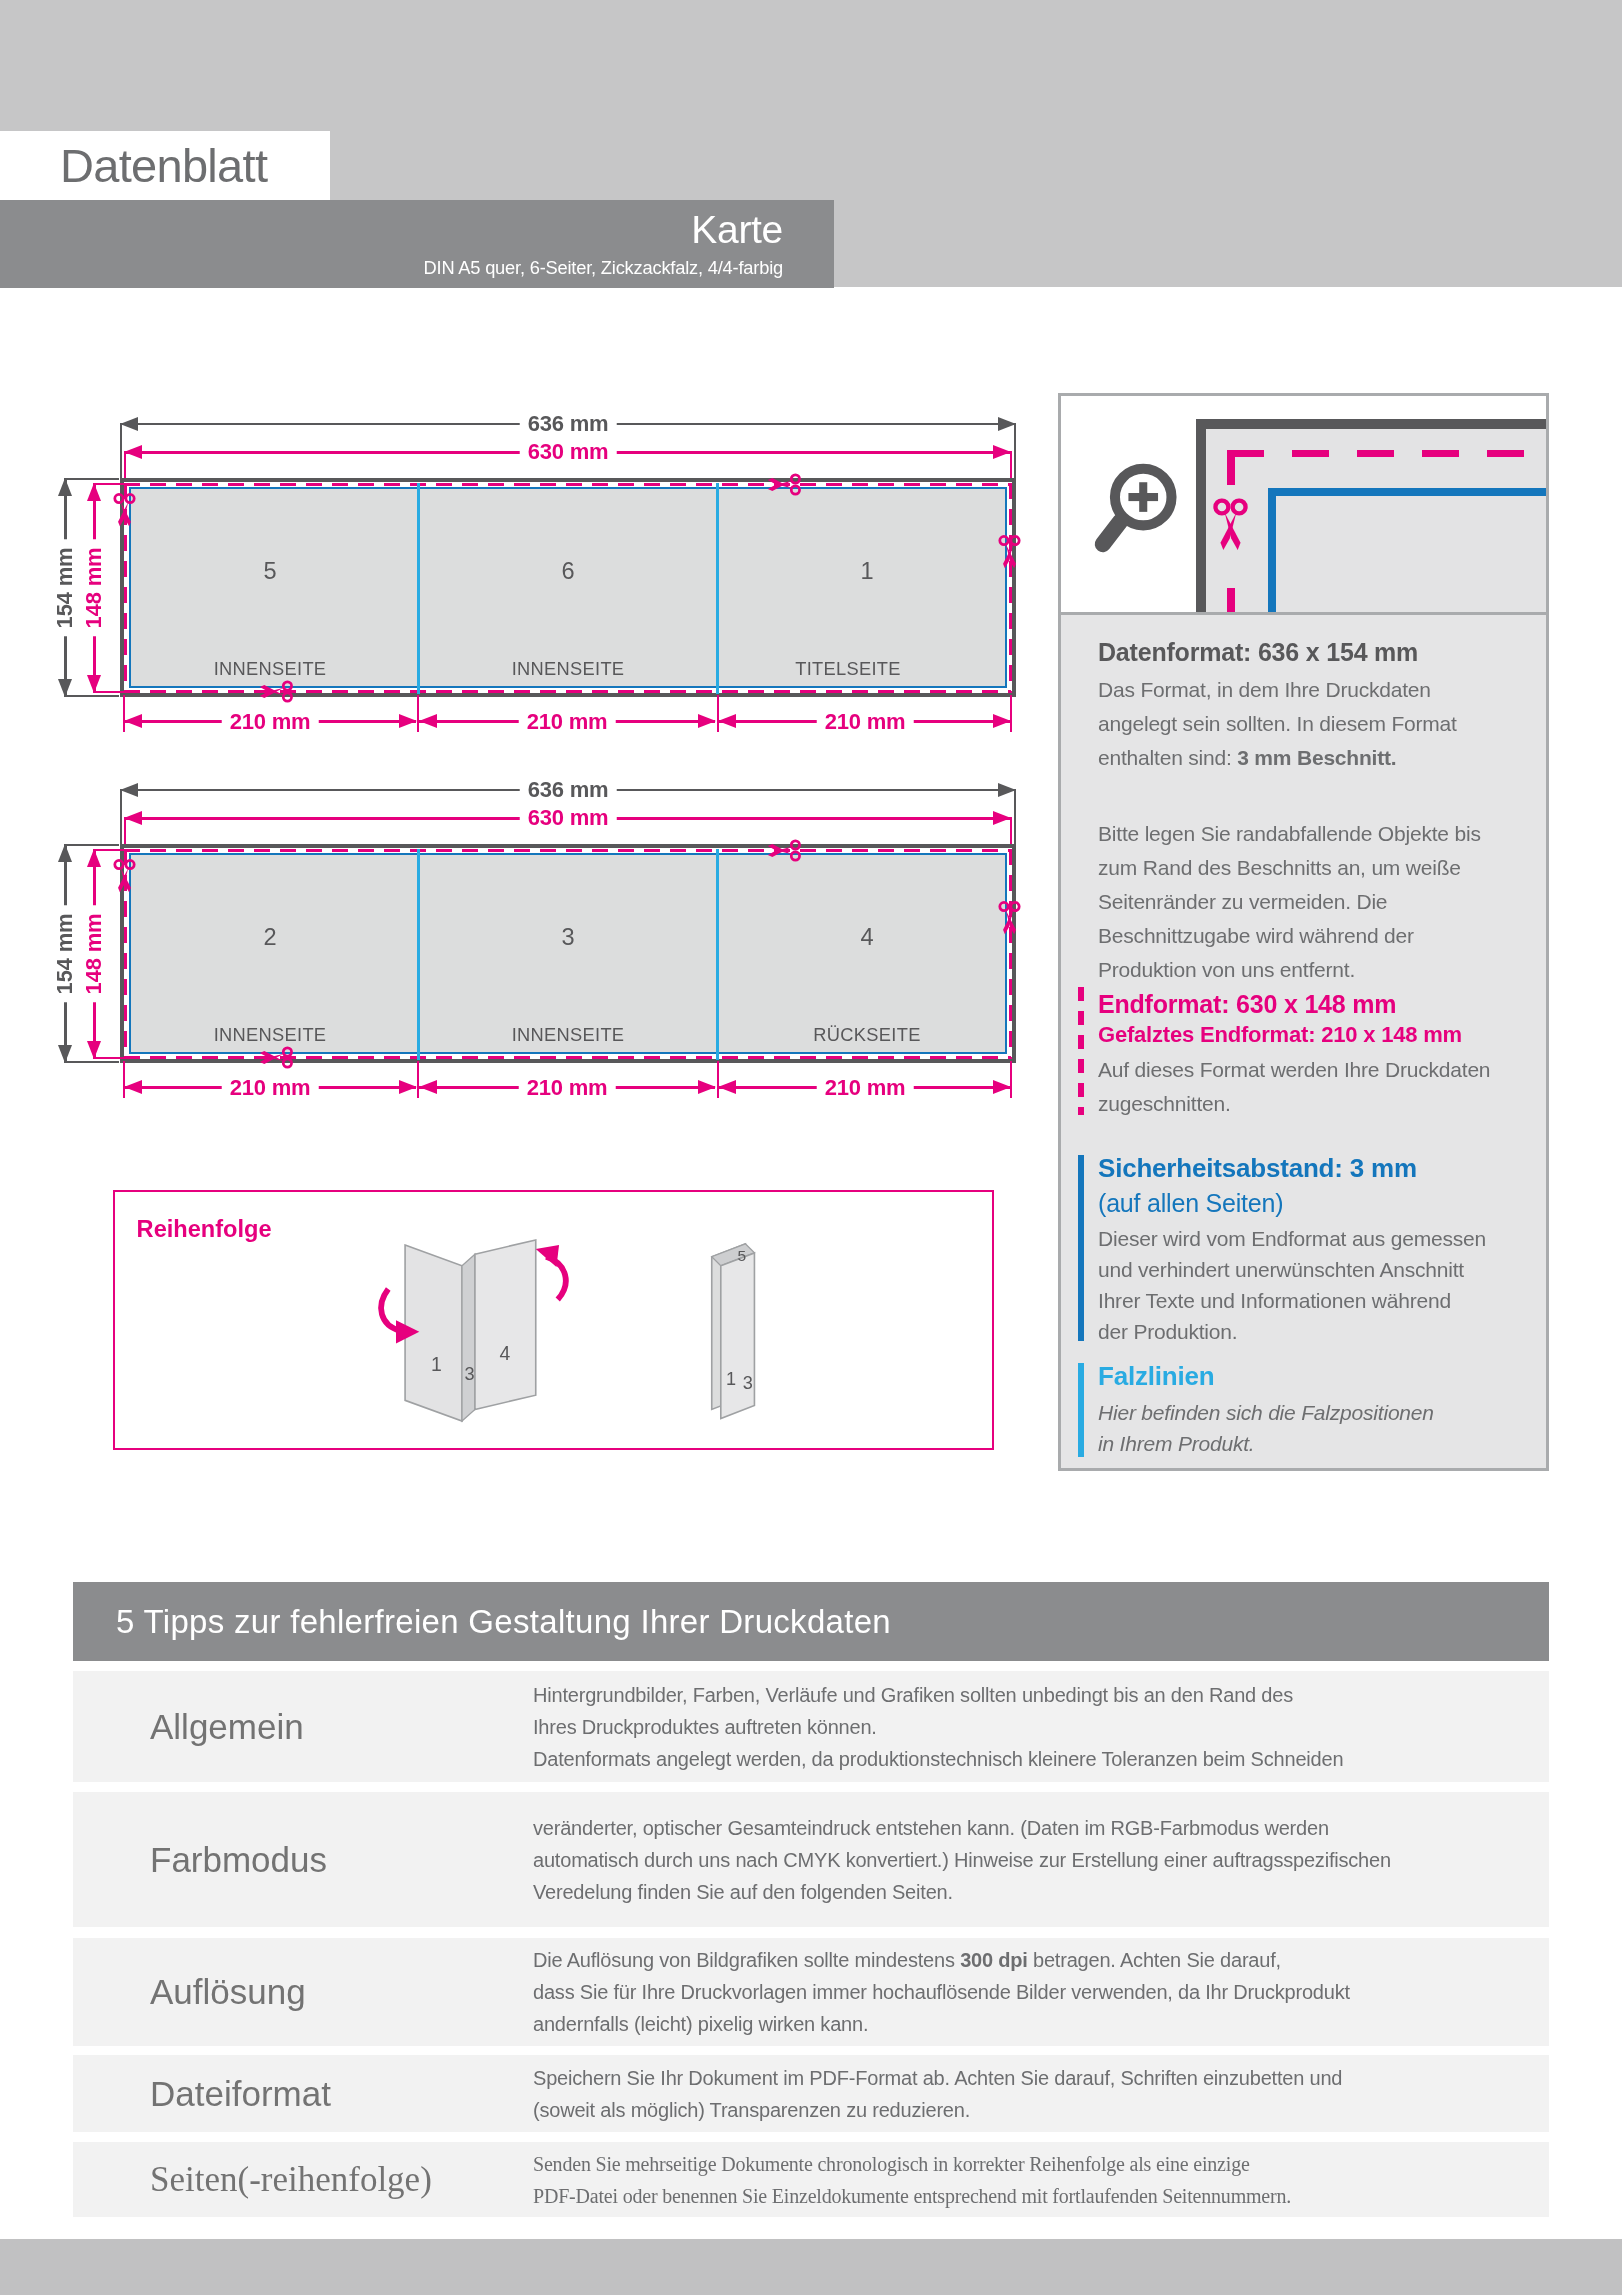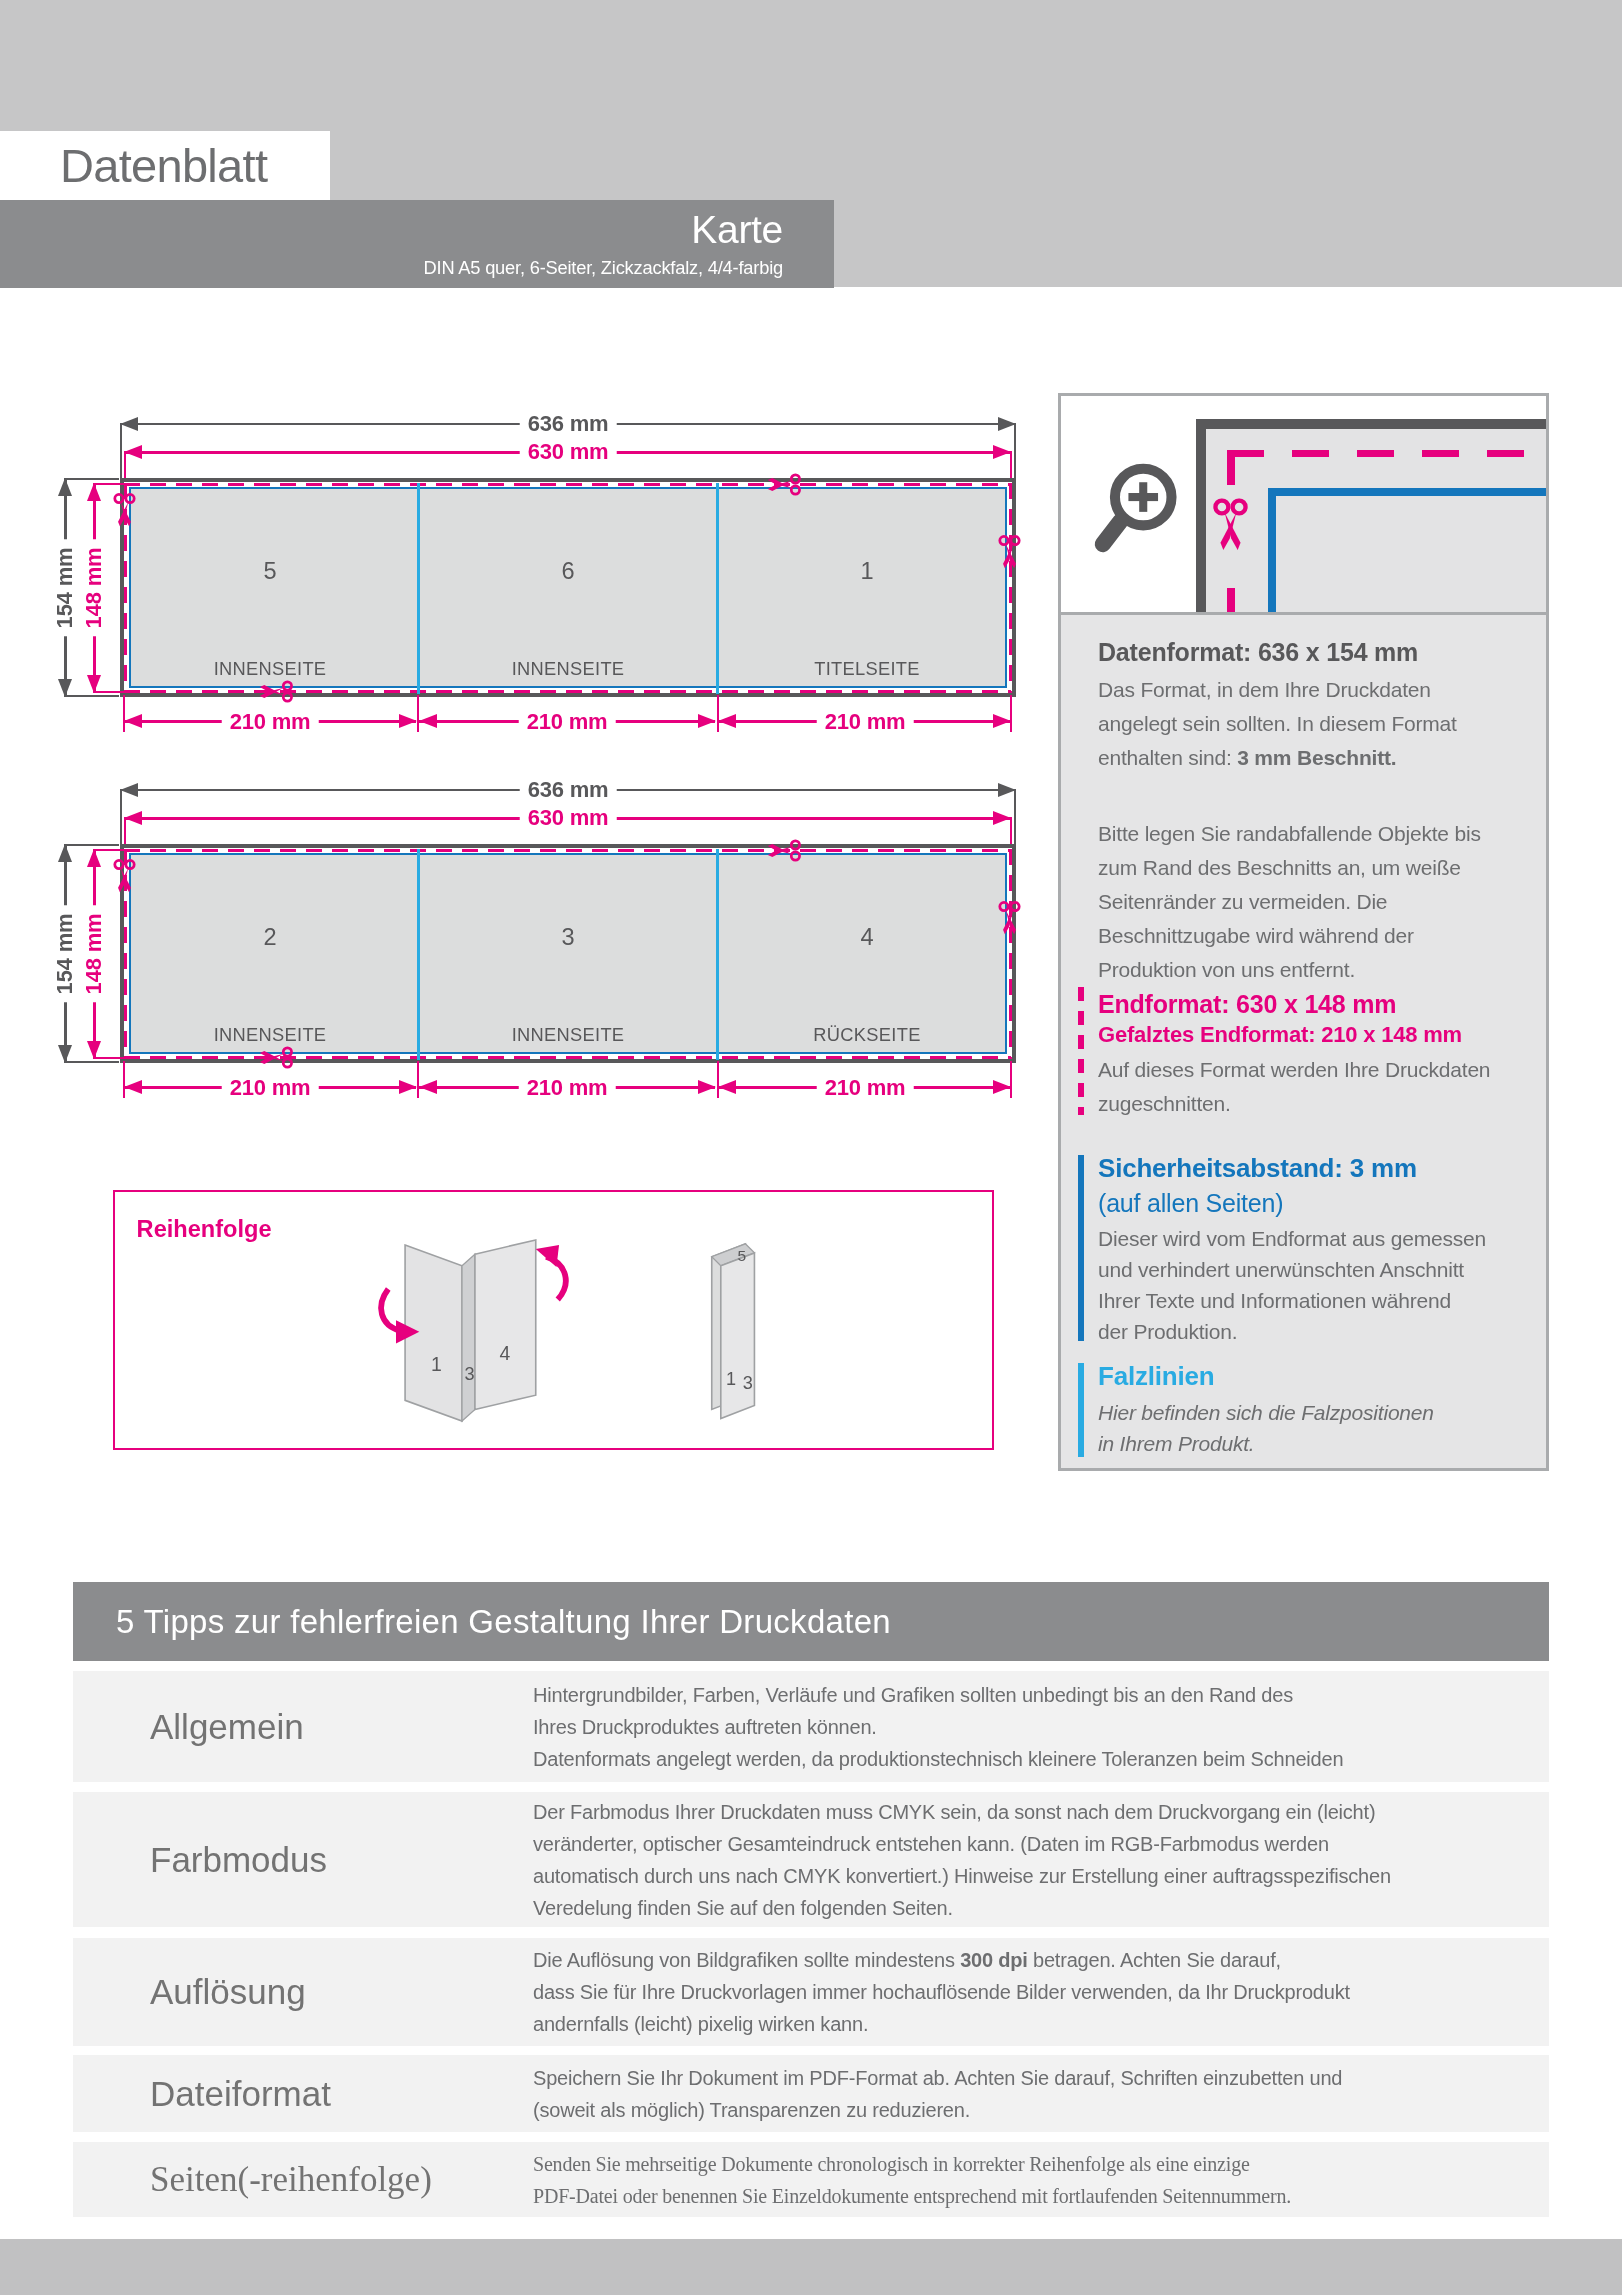--- a/index.html
+++ b/index.html
@@ -119,21 +119,21 @@
     <div class="dash-v" style="left:1009px;top:80px;height:210px;"></div>
     <div class="rect-blue" style="left:129px;top:84px;width:878px;height:201px;"></div>
     <div class="ln c" style="left:417px;top:80px;width:3.3px;height:211px;"></div>
     <div class="ln c" style="left:716px;top:80px;width:3.3px;height:211px;"></div>
 
     <span class="pnum" style="left:270px;top:168px;">5</span>
     <span class="pnum" style="left:568px;top:168px;">6</span>
     <span class="pnum" style="left:867px;top:168px;">1</span>
     <span class="pcap" style="left:270px;top:266px;">INNENSEITE</span>
     <span class="pcap" style="left:568px;top:266px;">INNENSEITE</span>
-    <span class="pcap" style="left:867px;top:266px;">TITELSEITE</span>
+    <span class="pcap" style="left:848px;top:266px;">TITELSEITE</span>
 
     <svg class="scis" style="left:768px;top:63px;width:29px;height:37px;transform:rotate(90deg);" viewBox="0 0 44 56" width="29" height="37">
         <use href="#sc"></use>
       </svg>
     <svg class="scis" style="left:260px;top:270px;width:29px;height:37px;transform:rotate(90deg);" viewBox="0 0 44 56" width="29" height="37">
         <use href="#sc"></use>
       </svg>
     <svg class="scis" style="left:110px;top:90px;width:29px;height:37px;" viewBox="0 0 44 56" width="29" height="37">
         <use href="#sc"></use>
       </svg>
@@ -338,21 +338,20 @@
     <div class="tip-text">
       <div class="tip-line">Hintergrundbilder, Farben, Verläufe und Grafiken sollten unbedingt bis an den Rand des</div>
       <div class="tip-line">Ihres Druckproduktes auftreten können.</div>
       <div class="tip-line">Datenformats angelegt werden, da produktionstechnisch kleinere Toleranzen beim Schneiden</div>
     </div>
   </div>
 
   <div class="tip-row" style="top:1792px;height:135px;">
     <span class="tip-label">Farbmodus</span>
     <div class="tip-text">
-      <div class="tip-line">Der Farbmodus Ihrer Druckdaten muss CMYK sein, da sonst nach dem Druckvorgang ein (leicht)</div>
       <div class="tip-line">veränderter, optischer Gesamteindruck entstehen kann. (Daten im RGB-Farbmodus werden</div>
       <div class="tip-line">automatisch durch uns nach CMYK konvertiert.) Hinweise zur Erstellung einer auftragsspezifischen</div>
       <div class="tip-line">Veredelung finden Sie  auf den folgenden Seiten.</div>
     </div>
   </div>
 
   <div class="tip-row" style="top:1938px;height:108px;">
     <span class="tip-label">Auflösung</span>
     <div class="tip-text">
       <div class="tip-line"><span>Die Auflösung von Bildgrafiken sollte mindestens </span><b>300 dpi</b><span> betragen. Achten Sie darauf,</span></div>

